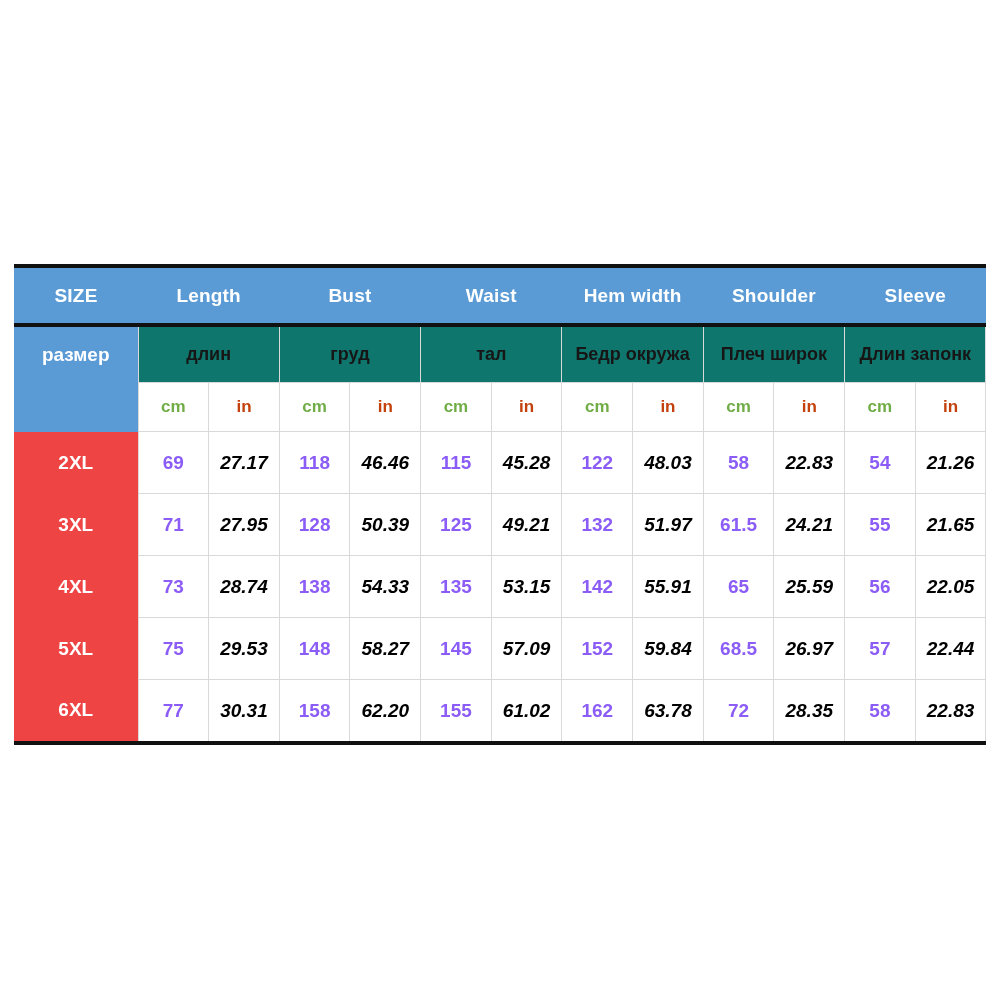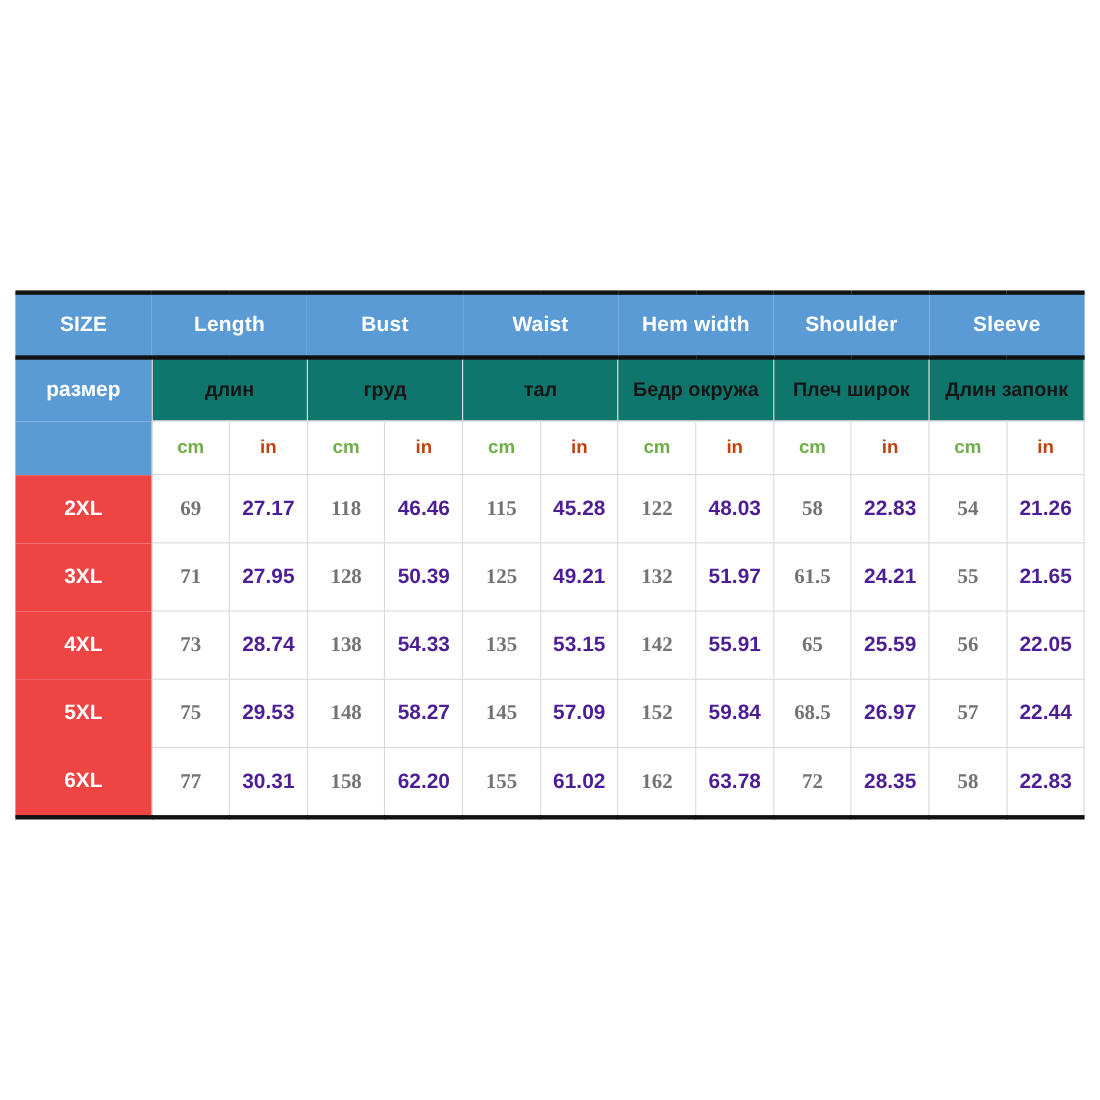--- a/index.html
+++ b/index.html
@@ -85,22 +85,22 @@
   }
   tr.data-row td.size-col {
     background: #ef4444;
     color: #ffffff;
     border: none;
     font-size: 19px;
   }
 
   .unit-cm { color: #70ad47; }
   .unit-in { color: #c2410c; }
-  .val-cm  { color: #737373; font-family: Liberation Serif, serif; }
-  .val-in  { color: #4c1d95; }
+  .val-cm  { color: #8b5cf6; }
+  .val-in  { color: #000000; font-style: italic; }
 </style>
 </head>
 <body>
 
 <div id="chart-wrap">
   <table class="size-chart">
     <colgroup id="col-group">
         <col style="width:124px">
         <col style="width:70.66666666666667px">
         <col style="width:70.66666666666667px">

